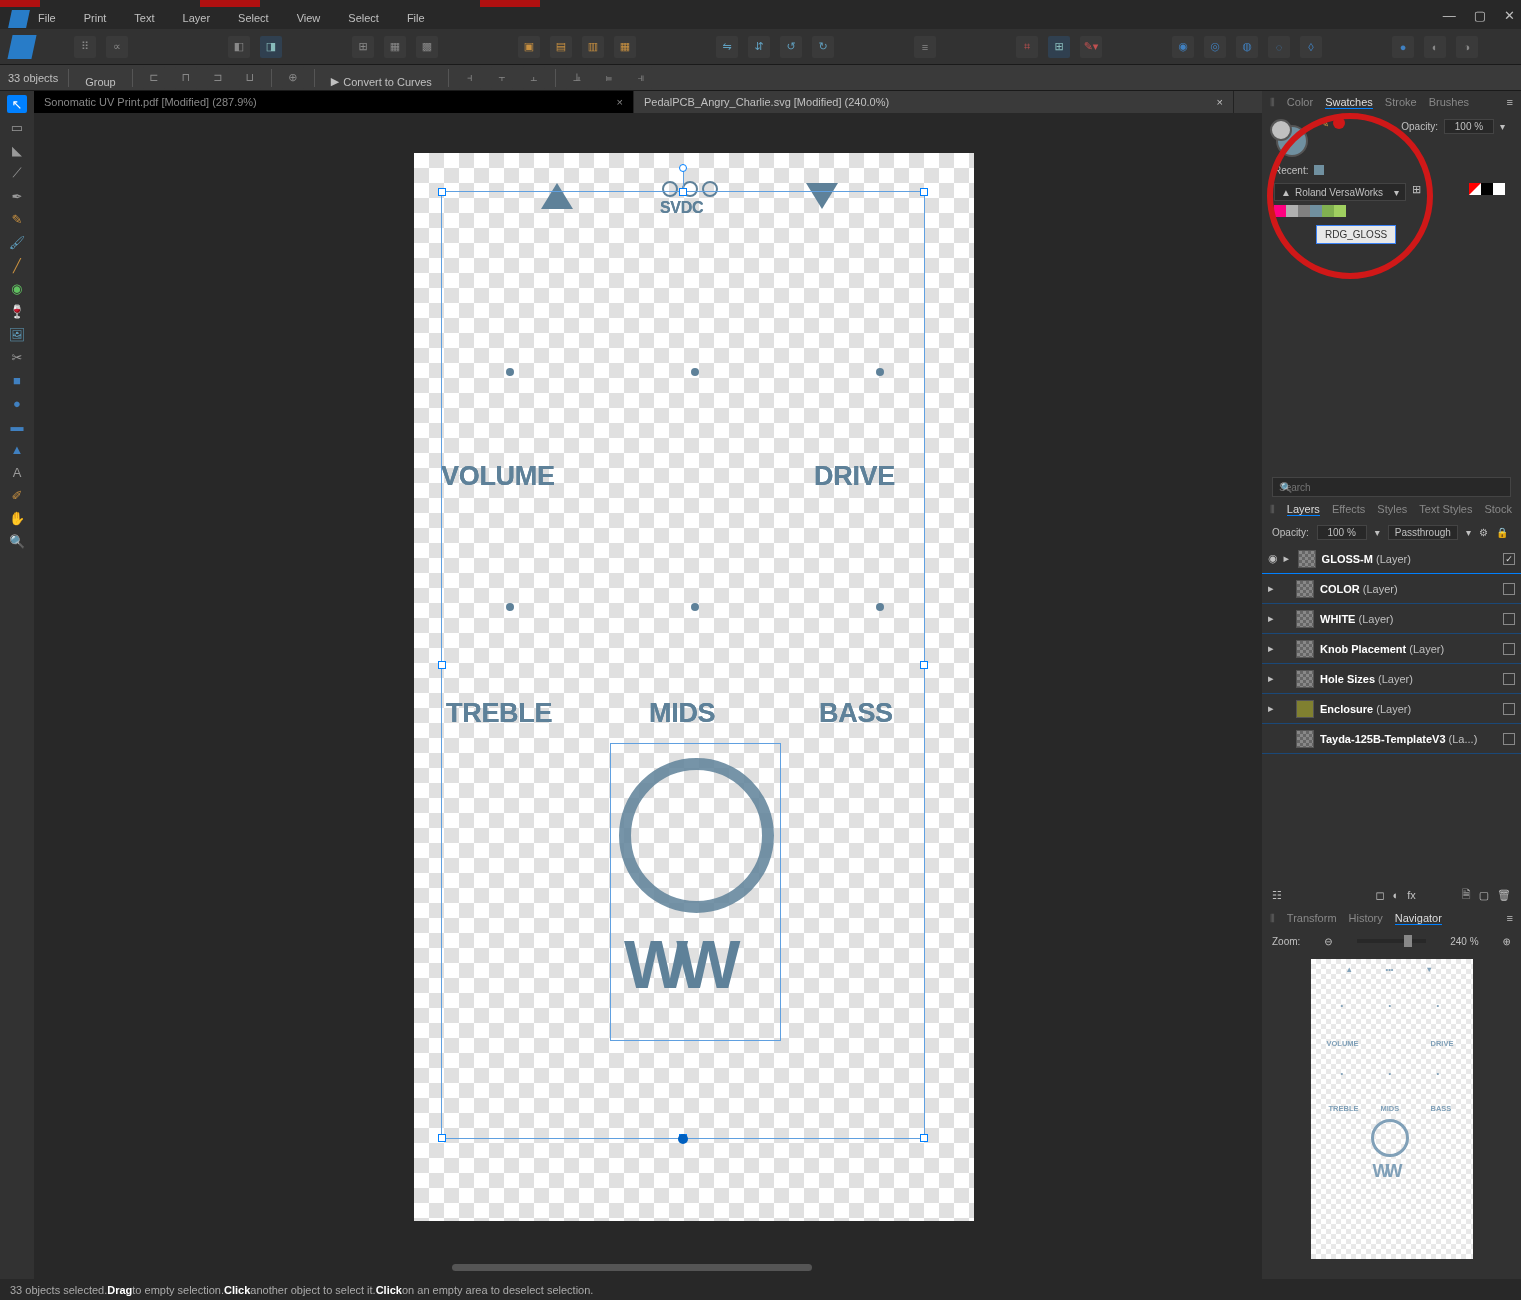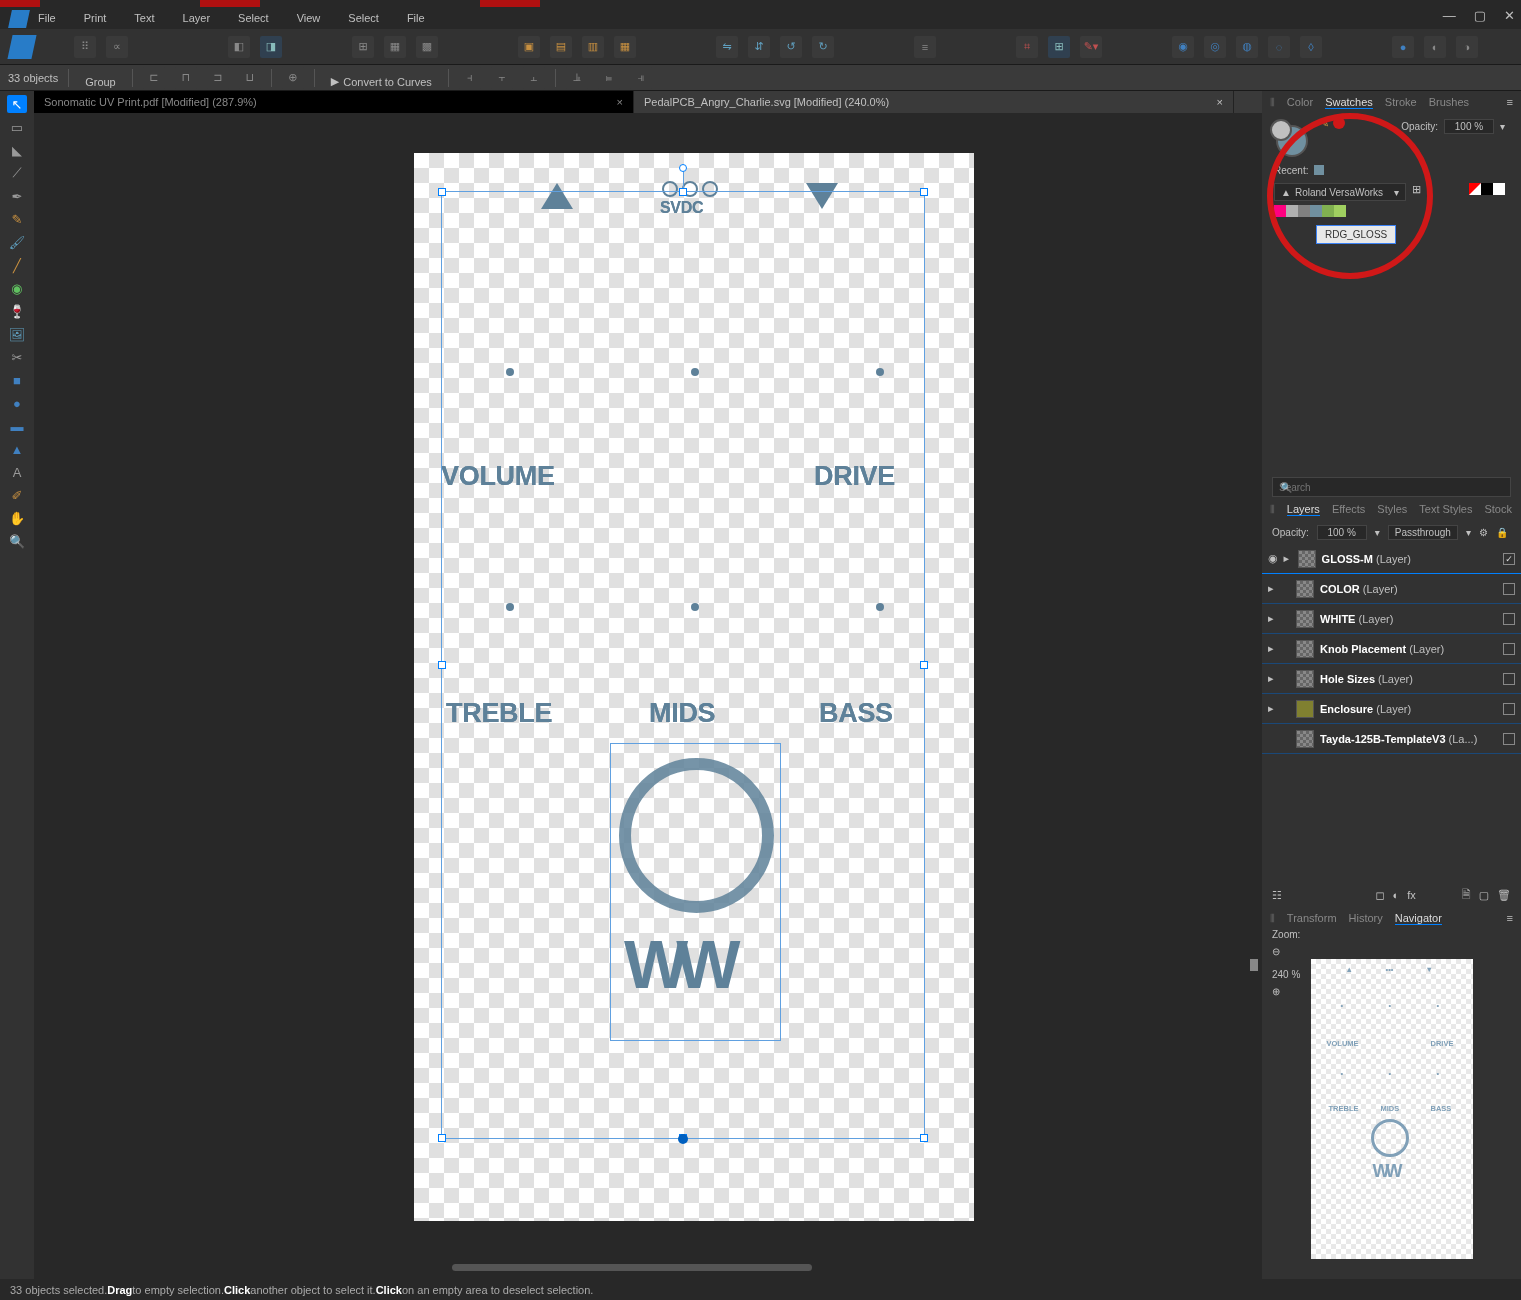--- a/index.html
+++ b/index.html
@@ -69,21 +69,21 @@
 .layer-arrow { width: 8px; }
 .layer-thumb { width: 18px; height: 18px; background: repeating-conic-gradient(#666 0 25%, #888 0 50%) 0 0/6px 6px; border: 1px solid #555; }
 .layer-thumb.olive { background: #808030; }
 .layer-name { flex: 1; }
 .layer-name b { color: #fff; }
 .layer-chk { width: 12px; height: 12px; border: 1px solid #888; }
 .layer-chk.on::before { content: '✓'; font-size: 9px; color: #ddd; display: block; line-height: 10px; text-align: center; }
 
 .layer-btns { height: 24px; display: flex; align-items: center; padding: 0 10px; gap: 8px; }
 .nav-panel { height: 350px; }
-.zoom-row { height: 24px; display: flex; align-items: flex-start; padding: 0 10px; gap: 6px; font-size: 10px; flex-direction: column; }
+.zoom-row { height: 24px; display: flex; align-items: center; padding: 0 10px; gap: 24px; font-size: 10px; }
 .zoom-slider { flex: 1; height: 4px; background: #282828; position: relative; }
 .zoom-thumb { position: absolute; right: 14px; top: -4px; width: 8px; height: 12px; background: #888; }
 .nav-preview { margin: 6px auto; width: 162px; height: 300px; background: white; position: relative; }
 
 
 .status-bar { height: 21px; background: #282828; display: flex; align-items: center; padding: 0 10px; font-size: 11px; color: #aaa; text-align: center; }
 
 
 .artboard { position: absolute; left: 380px; top: 40px; width: 560px; height: 1068px; background: #fff; background-image: repeating-conic-gradient(#e0e0e0 0 25%, #fff 0 50%); background-size: 30px 30px; }
 .sel-box { position: absolute; left: 27px; top: 38px; right: 49px; height: 948px; border: 1px solid #60a0e0; }

